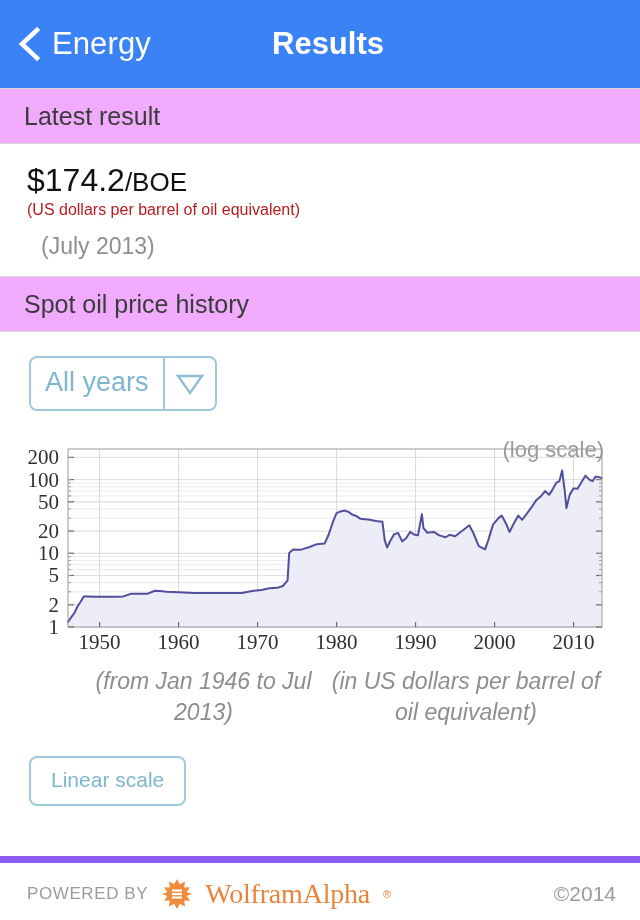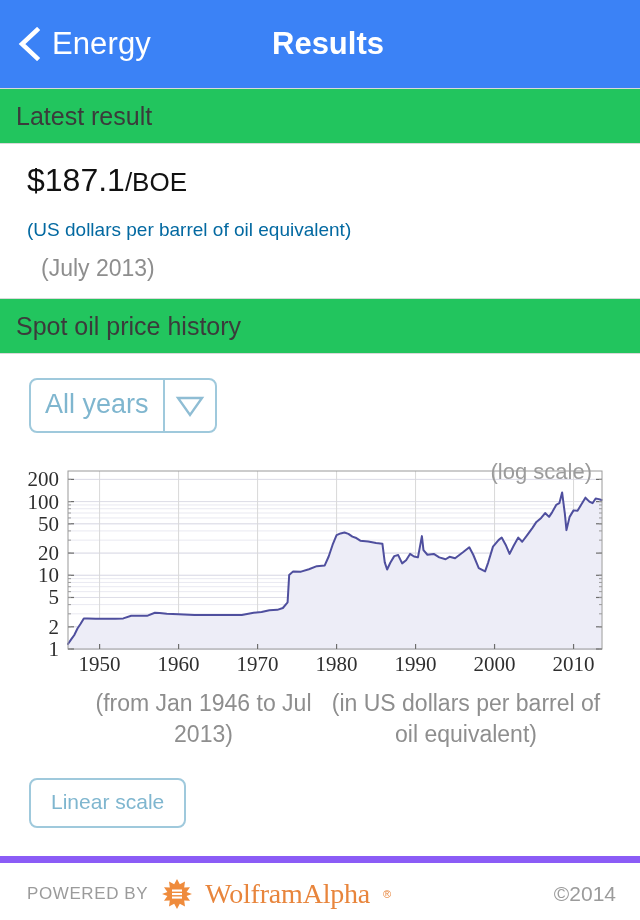--- a/index.html
+++ b/index.html
@@ -22,35 +22,35 @@
   }
   .chev { width: 26px; height: 34px; flex: none; }
   .back-label { color: #ffffff; font-size: 31px; letter-spacing: .1px; }
   .nav-title {
     position: absolute; left: 16px; right: 0; text-align: center;
     color: #ffffff; font-size: 31px; font-weight: bold; pointer-events: none;
   }
 
   
   .section-head {
-    background: #22c55e;
+    background: #f0abfc;
     border-top: 1px solid #d9d9d9;
     border-bottom: 1px solid #d9d9d9;
     height: 56px; display: flex; align-items: center;
-    padding-left: 16px;
+    padding-left: 24px;
   }
   .section-head .t { font-size: 25px; color: #3b3b3b; }
 
   
   .result-block { padding: 18px 0 16px 27px; }
   .result-main { color: #111; white-space: nowrap; }
   .result-main .val { font-size: 32px; }
   .result-main .unit { font-size: 26px; }
   .result-sub {
-    font-size: 19px; color: #0369a1; margin-top: 20px;
+    font-size: 16px; color: #b91c1c; margin-top: 2px;
   }
   .result-date {
     font-size: 23px; color: #8e8e8e; margin-top: 14px; padding-left: 14px;
   }
 
   
   .ctrl-row { padding: 24px 0 0 29px; }
   .pill {
     display: inline-flex; align-items: stretch;
     border: 2px solid #9fc9dc; border-radius: 8px;
@@ -67,27 +67,28 @@
   .btn-outline {
     display: inline-flex; align-items: center; justify-content: center;
     border: 2px solid #9fc9dc; border-radius: 8px; background: #fff;
     padding: 10px 20px 12px 20px; font-size: 21px; color: #7fb6cf;
     cursor: pointer;
   }
 
   
   .chart-wrap { position: relative; margin-top: 20px; }
   .logscale-note {
-    position: absolute; right: 48px; top: 0;
+    position: absolute; right: 36px; top: 0;
     font-size: 22px; color: #9b9b9b;
   }
   .chart-svg { display: block; margin-top: 26px; }
 
   .caption-row {
     display: flex; margin: 14px 0 0 0; padding: 0 30px 0 76px;
+    font-style: italic;
   }
   .caption {
     font-size: 23px; color: #8e8e8e; line-height: 1.35; text-align: center;
   }
   .caption.left { width: 255px; }
   .caption.right { width: 270px; }
 
   .linear-row { padding: 28px 0 0 29px; }
 
   
@@ -121,21 +122,21 @@
     </div>
     <div class="nav-title">Results</div>
   </div>
 
   <div class="section-head">
     <span class="t">Latest result</span>
   </div>
 
   <div class="result-block">
     <div class="result-main">
-      <span class="val">$187.1</span><span class="unit">/BOE</span>
+      <span class="val">$174.2</span><span class="unit">/BOE</span>
     </div>
     <div class="result-sub">(US dollars per barrel of oil equivalent)</div>
     <div class="result-date">(July 2013)</div>
   </div>
 
   <div class="section-head">
     <span class="t">Spot oil price history</span>
   </div>
 
   <div class="ctrl-row">

